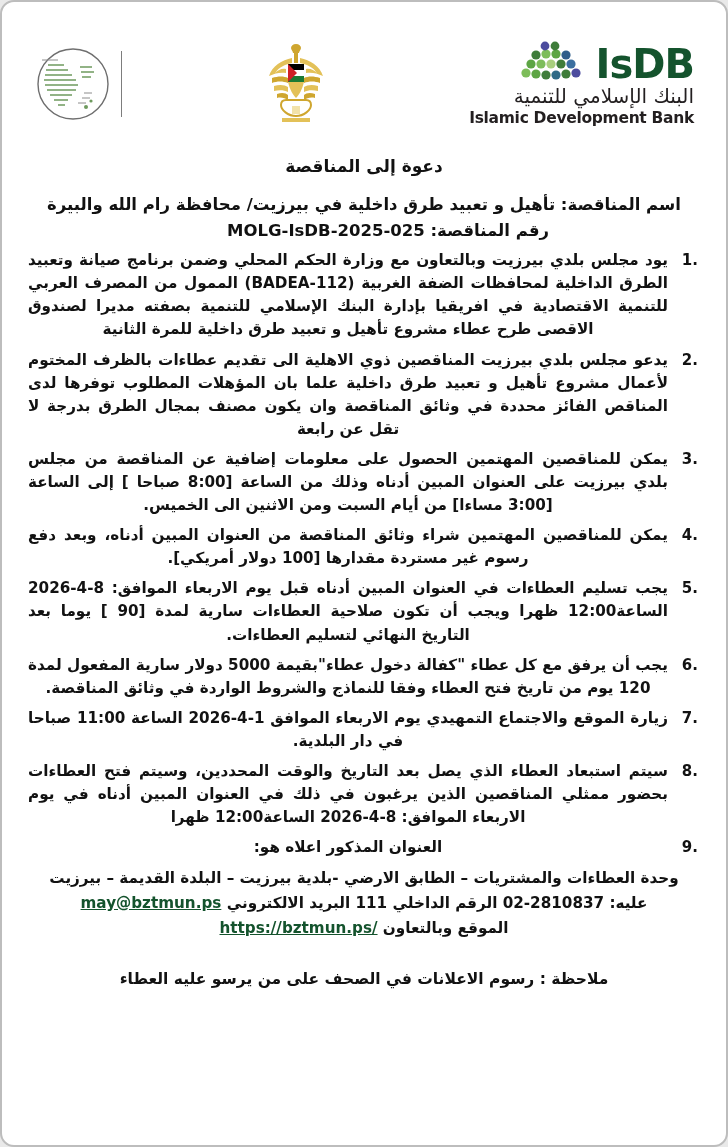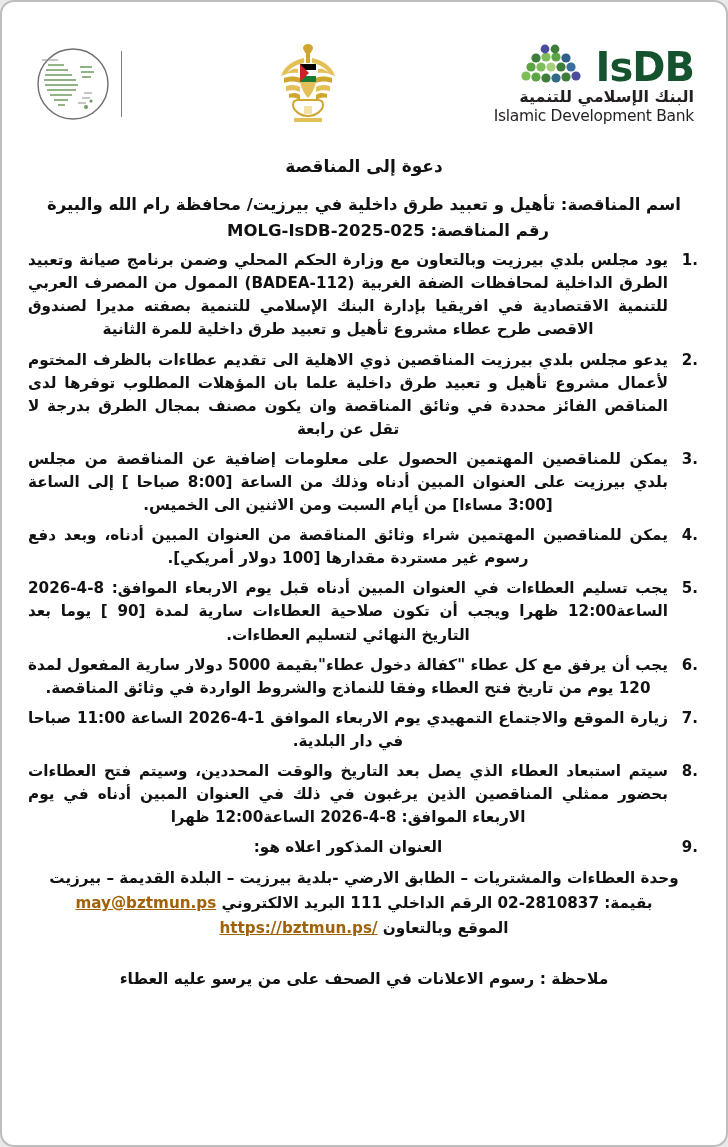--- a/index.html
+++ b/index.html
@@ -43,29 +43,29 @@
     font-family: "DejaVu Sans", sans-serif;
     font-weight: bold;
     font-size: 40px;
     letter-spacing: -1px;
     color: #14532d;
     line-height: 0.95;
   }
   .isdb-dome { width: 74px; height: 42px; }
   .isdb-ar {
     direction: rtl;
-    font-size: 16px;
-    font-weight: bold;
+    font-size: 20px;
+    font-weight: normal;
     color: #231f20;
     margin-top: 1px;
     letter-spacing: -0.2px;
   }
   .isdb-en {
     font-size: 15.5px;
-    font-weight: normal;
+    font-weight: bold;
     color: #231f20;
     letter-spacing: -0.3px;
     direction: ltr;
     margin-top: 1px;
   }
 
   
   .eagle { width: 60px; height: 88px; }
 
   
@@ -150,21 +150,21 @@
   
   .address-block {
     text-align: center;
     font-size: 15.2px;
     font-weight: bold;
     color: #121212;
     line-height: 1.62;
     margin-top: 2px;
   }
   .link {
-    color: #a16207;
+    color: #14532d;
     text-decoration: underline;
     direction: ltr;
     unicode-bidi: embed;
     display: inline-block;
   }
 
   
   .footer-note {
     text-align: center;
     font-size: 15.5px;
@@ -288,21 +288,21 @@
     <li>يجب تسليم العطاءات في العنوان المبين أدناه قبل يوم الاربعاء الموافق:  8-4-2026 الساعة12:00    ظهرا ويجب أن تكون صلاحية العطاءات سارية لمدة [90 ] يوما بعد التاريخ النهائي لتسليم العطاءات.</li>
     <li>يجب أن يرفق مع كل عطاء  "كفالة دخول عطاء"بقيمة 5000 دولار سارية المفعول لمدة 120 يوم من تاريخ فتح العطاء وفقا للنماذج والشروط الواردة في وثائق المناقصة.</li>
     <li>زيارة الموقع والاجتماع التمهيدي يوم الاربعاء الموافق 1-4-2026 الساعة 11:00 صباحا في دار البلدية.</li>
     <li>سيتم استبعاد العطاء الذي يصل بعد التاريخ والوقت المحددين، وسيتم فتح العطاءات بحضور ممثلي المناقصين الذين يرغبون في ذلك في العنوان المبين أدناه في يوم الاربعاء  الموافق:  8-4-2026  الساعة12:00   ظهرا</li>
     <li>العنوان المذكور اعلاه هو:</li>
   </ol>
 
   <div class="address-block">
     <div>وحدة العطاءات والمشتريات – الطابق الارضي -بلدية بيرزيت – البلدة القديمة – بيرزيت</div>
     <div>
-      <span>بقيمة:</span>
+      <span>عليه:</span>
       <span class="num-token">02-2810837</span>
       <span>الرقم الداخلي</span>
       <span class="num-token">111</span>
       <span>البريد الالكتروني</span>
       <a class="link" href="#">may@bztmun.ps</a>
     </div>
     <div>
       <span>الموقع وبالتعاون</span>
       <a class="link" href="#">https://bztmun.ps/</a>
     </div>

